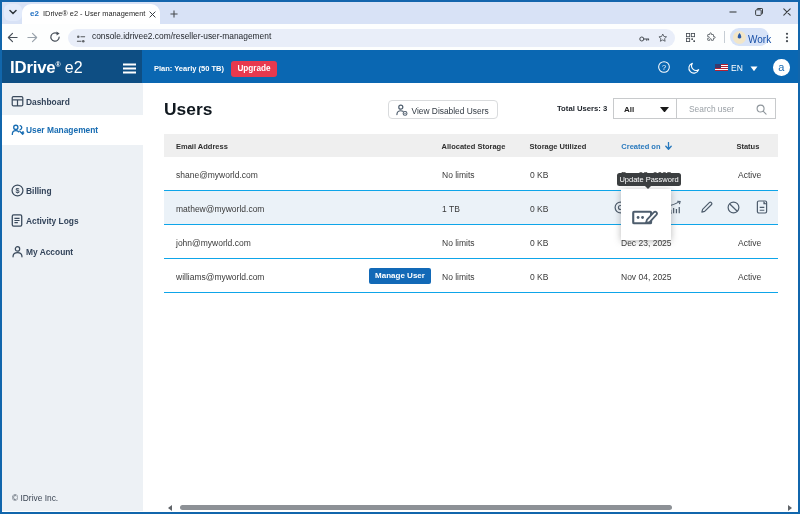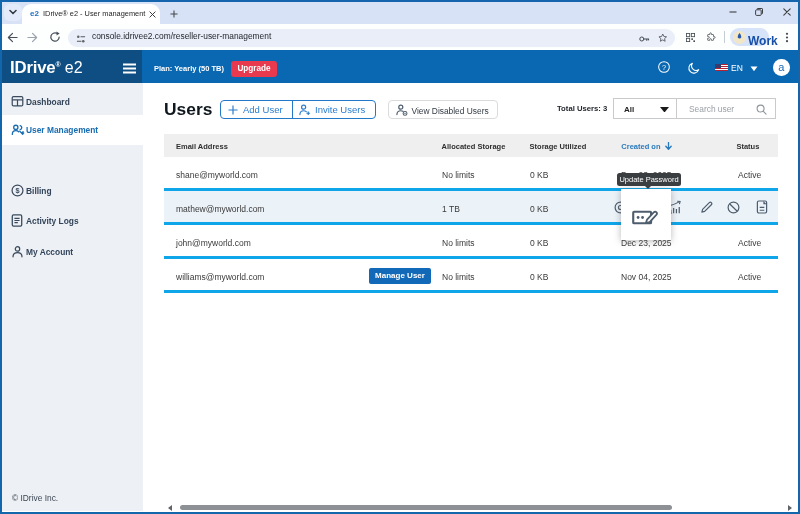--- a/index.html
+++ b/index.html
@@ -39,21 +39,21 @@
 #btngroup { left:77px; top:16.5px; width:156px; height:19.5px; border:1px solid #2478c8; border-radius:4px; background:#fff; }
 #btngroup .div { position:absolute; left:71px; top:0; width:1px; height:17.5px; background:#2478c8; }
 .bg-lab { position:absolute; top:3.5px; font-size:9.5px; color:#2b7ccd; }
 #btn-disabled { left:245px; top:17px; width:110px; height:18.5px; border:1px solid #d9dbdd; border-radius:4px; background:#fff; }
 #totalusers { left:414px; top:20.5px; font-size:7.7px; font-weight:bold; color:#22272e; }
 #dd-all { left:470px; top:14.5px; width:64px; height:21.5px; border:1px solid #c8cacc; background:#fff; }
 #searchbox { left:534px; top:14.5px; width:99px; height:21.5px; border:1px solid #c8cacc; border-left:none; background:#fff; }
 
 #thead { left:21px; top:51px; width:614px; height:23px; background:#efefef; }
 .th { position:absolute; top:8px; font-size:7.5px; font-weight:bold; color:#2f2f2f; }
-.row { left:21px; width:614px; height:34px; border-bottom:3px solid #0ea5e9; background:#fff; }
+.row { left:21px; width:614px; height:34px; border-bottom:1px solid #0ea5e9; background:#fff; }
 .cell { position:absolute; top:12.5px; font-size:8.5px; color:#3a3a3a; }
 #row2 { background:#ebf2f8; }
 #managebtn { position:absolute; left:205px; top:9px; width:62px; height:15.5px; background:#1269b7; border-radius:2px; color:#fff; font-size:8px; font-weight:bold; text-align:center; line-height:15.5px; }
 
 #tooltip { left:617px; top:172.5px; width:64px; height:13px; background:#3b3e40; border-radius:2.5px; color:#fff; font-size:7.5px; text-align:center; line-height:13px; z-index:30; }
 #tooltip:after { content:""; position:absolute; left:27px; top:12.5px; border:4px solid transparent; border-top:4px solid #3b3e40; }
 #card { left:621px; top:189px; width:50px; height:51px; background:#fff; box-shadow:0 1px 7px rgba(80,80,80,0.4); z-index:20; }
 
 #hscroll { left:163px; top:503px; width:635px; height:8px; background:#fff; }
 #hthumb { position:absolute; left:17px; top:1.5px; width:492px; height:5px; background:#8d9196; border-radius:3px; }
@@ -125,21 +125,21 @@
   </svg>
   <svg class="abs" style="left:706px;top:32px" width="10" height="10" viewBox="0 0 24 24">
     <path d="M20 11 h-2 V7 a1 1 0 0 0 -1 -1 h-4 V4 a2 2 0 0 0 -4 0 v2 H5 a1 1 0 0 0 -1 1 v4 h2 a2 2 0 0 1 0 4 H4 v4 a1 1 0 0 0 1 1 h4 v-2 a2 2 0 0 1 4 0 v2 h4 a1 1 0 0 0 1 -1 v-4 h2 a2 2 0 0 0 0 -4" fill="none" stroke="#454b52" stroke-width="1.8"></path>
   </svg>
   <div class="abs" style="left:724px;top:31px;width:1px;height:12px;background:#c6cdd4"></div>
   <div class="abs" style="left:730px;top:28px;width:39px;height:18px;background:#d7e3f8;border-radius:9px"></div>
   <div class="abs" style="left:733px;top:30.5px;width:13px;height:13px;background:#f2e6c8;border-radius:50%"></div>
   <svg class="abs" style="left:736px;top:33px" width="7" height="8" viewBox="0 0 7 9">
     <path d="M3.5 0 C4.8 1.5 5.5 3 5.5 5 A2.4 2.4 0 0 1 1.5 5 C1.5 3 2.2 1.5 3.5 0 Z" fill="#2859a8"></path>
   </svg>
-  <div class="abs" style="left:748px;top:33.5px;font-size:12px;font-weight:bold;color:#174fa7">Work</div>
+  <div class="abs" style="left:748px;top:33.5px;font-size:10px;font-weight:normal;color:#174fa7">Work</div>
   <svg class="abs" style="left:785px;top:31.5px" width="4" height="11" viewBox="0 0 4 12">
     <circle cx="2" cy="2" r="1.2" fill="#454b52"></circle>
     <circle cx="2" cy="6" r="1.2" fill="#454b52"></circle>
     <circle cx="2" cy="10" r="1.2" fill="#454b52"></circle>
   </svg>
 
   <div id="appheader" class="abs">
     <div id="logoarea" class="abs"></div>
     <div class="abs" style="left:8px;top:7.5px;color:#fff;font-size:16.8px;font-weight:bold;letter-spacing:-0.2px;">IDrive<span style="font-size:7px;vertical-align:6px;">®</span><span style="font-weight:normal;font-size:16px;letter-spacing:0;"> e2</span></div>
     <svg class="abs" style="left:121px;top:13px" width="13" height="11" viewBox="0 0 13 11">
@@ -200,33 +200,20 @@
         <circle cx="8" cy="4.8" r="2.7" stroke="#3a4a5c" stroke-width="1.5" fill="none"></circle>
         <path d="M2.5 14.5 C2.5 10.8 4.7 9.3 8 9.3 C11.3 9.3 13.5 10.8 13.5 14.5" stroke="#3a4a5c" stroke-width="1.5" fill="none" stroke-linecap="round"></path>
       </svg>
       <span class="lbl">My Account</span>
     </div>
     <div id="copyright" class="abs">© IDrive Inc.</div>
   </div>
 
   <div id="content" class="abs">
     <div id="uheading" class="abs">Users</div>
-    <div id="btngroup" class="abs">
-      <div class="div"></div>
-      <svg style="position:absolute;left:7px;top:4px" width="10" height="10" viewBox="0 0 11 11">
-        <path d="M5.5 0.5 V10.5 M0.5 5.5 H10.5" stroke="#2b7ccd" stroke-width="1.3"></path>
-      </svg>
-      <span class="bg-lab" style="left:22px;">Add User</span>
-      <svg style="position:absolute;left:78px;top:3px" width="12" height="12" viewBox="0 0 13 13">
-        <circle cx="5" cy="3.4" r="2.2" stroke="#2b7ccd" stroke-width="1.3" fill="none"></circle>
-        <path d="M1 11.5 C1 8.6 2.7 7.3 5 7.3 C6.2 7.3 7.2 7.7 7.9 8.3" stroke="#2b7ccd" stroke-width="1.3" fill="none" stroke-linecap="round"></path>
-        <path d="M10 8 V12 M8 10 H12" stroke="#2b7ccd" stroke-width="1.3"></path>
-      </svg>
-      <span class="bg-lab" style="left:94px;">Invite Users</span>
-    </div>
     <div id="btn-disabled" class="abs">
       <svg style="position:absolute;left:7px;top:3px" width="12" height="12" viewBox="0 0 13 13">
         <circle cx="5.2" cy="3.4" r="2.2" stroke="#4e5d6d" stroke-width="1.3" fill="none"></circle>
         <path d="M1 11.5 C1 8.6 2.8 7.3 5.2 7.3 C6.1 7.3 6.9 7.5 7.5 7.9" stroke="#4e5d6d" stroke-width="1.3" fill="none" stroke-linecap="round"></path>
         <circle cx="9.8" cy="10.2" r="2.1" stroke="#4e5d6d" stroke-width="1.1" fill="none"></circle>
         <circle cx="9.8" cy="10.2" r="0.7" fill="#4e5d6d"></circle>
       </svg>
       <span style="position:absolute;left:22.5px;top:4.5px;font-size:8.4px;color:#333b44;">View Disabled Users</span>
     </div>
     <div id="totalusers" class="abs">Total Users: 3</div>

